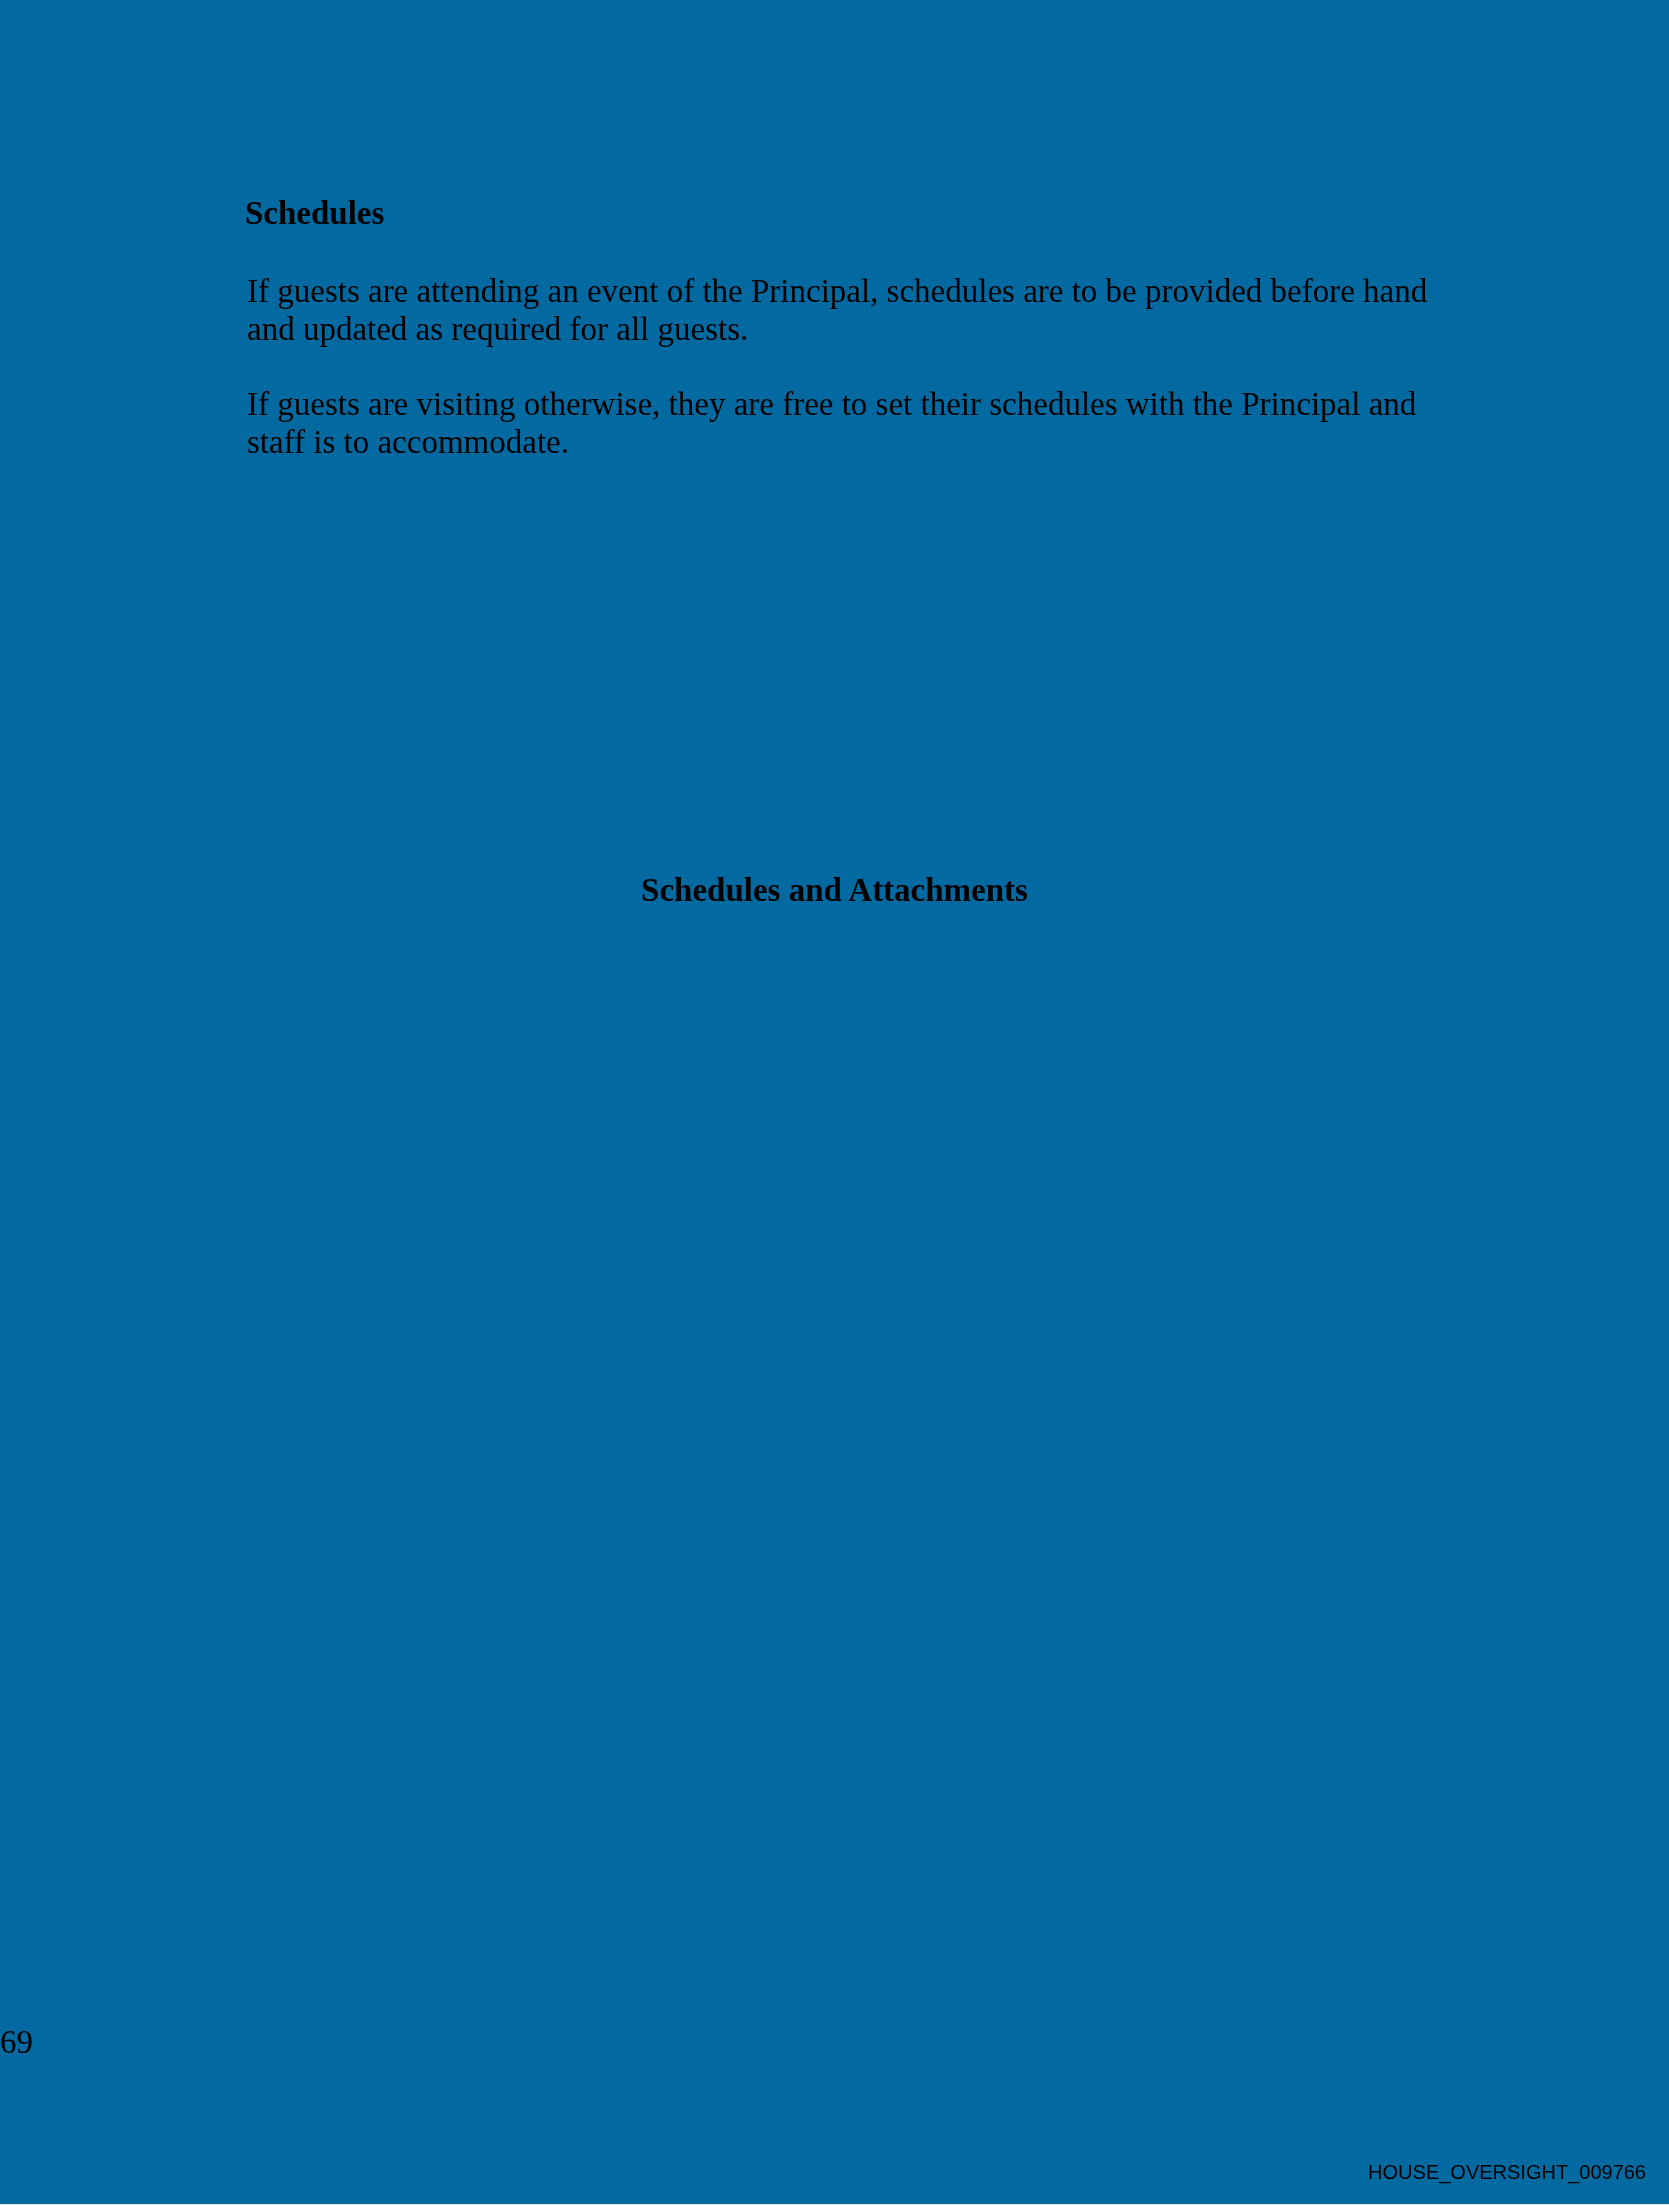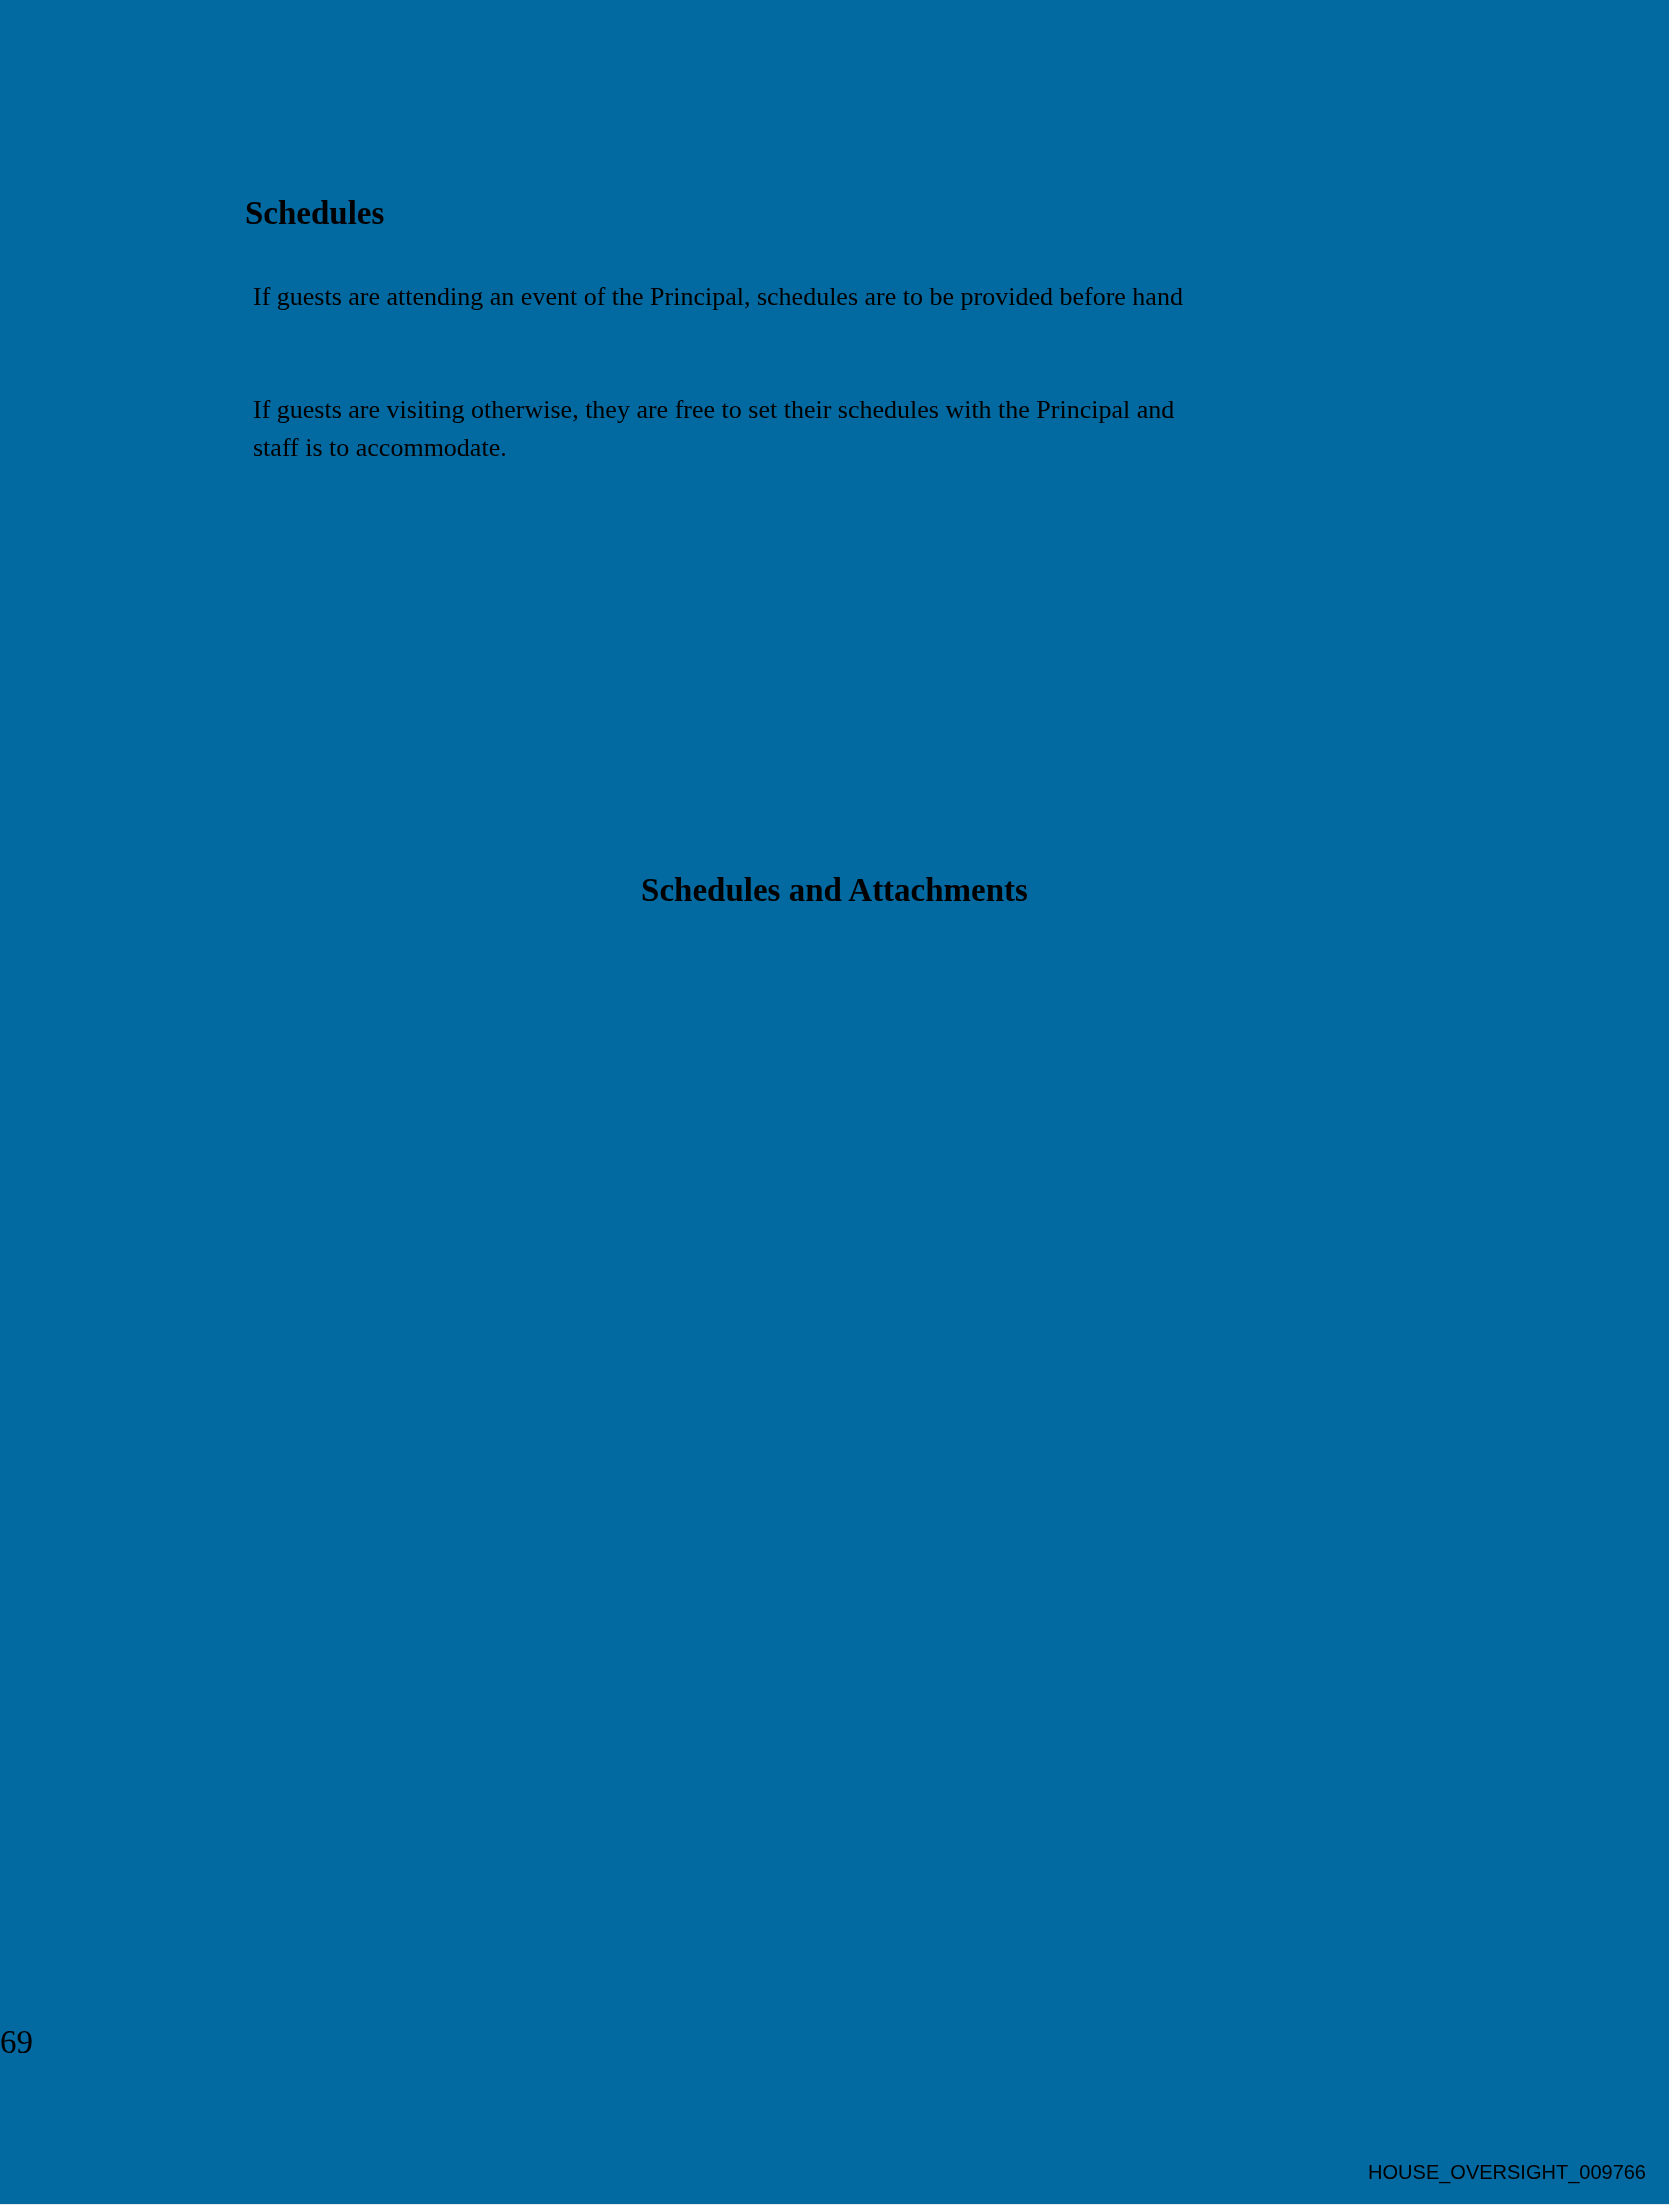--- a/index.html
+++ b/index.html
@@ -22,22 +22,22 @@
     top: 194px;
     margin: 0;
     font-size: 33px;
     line-height: 38px;
     font-weight: bold;
     white-space: pre;
   }
   .para {
     position: absolute;
     left: 245px;
-    margin: 8px;
-    font-size: 26px;
+    margin: 2px;
+    font-size: 33px;
     line-height: 38px;
     font-weight: normal;
   }
   .para .line {
     display: block;
     white-space: pre;
   }
   .p1 { top: 270px; }
   .p2 { top: 383px; }
   .center-heading {
@@ -73,20 +73,21 @@
 </style>
 </head>
 <body>
 
 <div class="page">
 
   <h1 class="doc-heading">Schedules</h1>
 
   <div class="para p1">
     <span class="line">If guests are attending an event of the Principal, schedules are to be provided before hand</span>
+    <span class="line">and updated as required for all guests.</span>
   </div>
 
   <div class="para p2">
     <span class="line">If guests are visiting otherwise, they are free to set their schedules with the Principal and</span>
     <span class="line">staff is to accommodate.</span>
   </div>
 
   <div class="center-heading">Schedules and Attachments</div>
 
   <div class="page-number">69</div>

